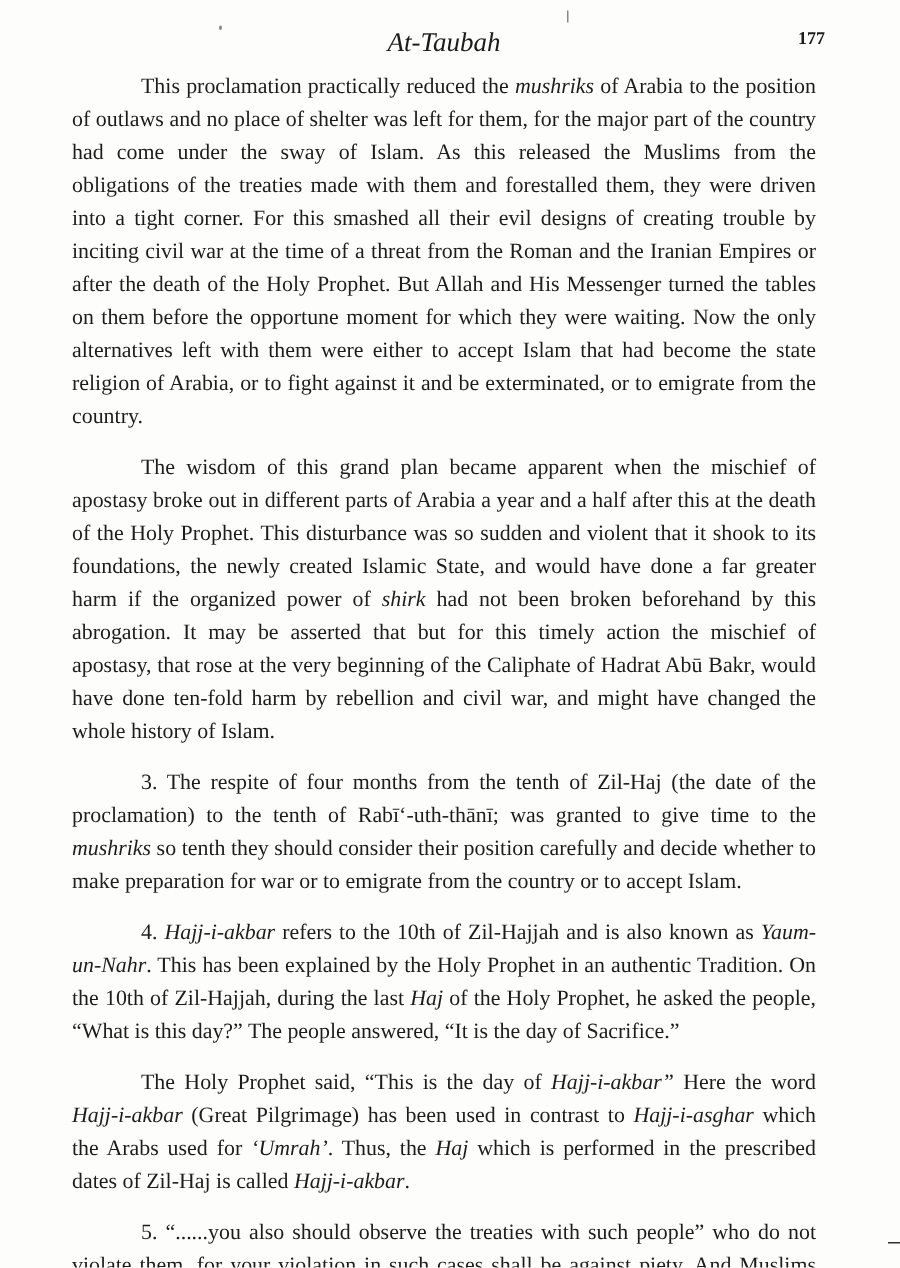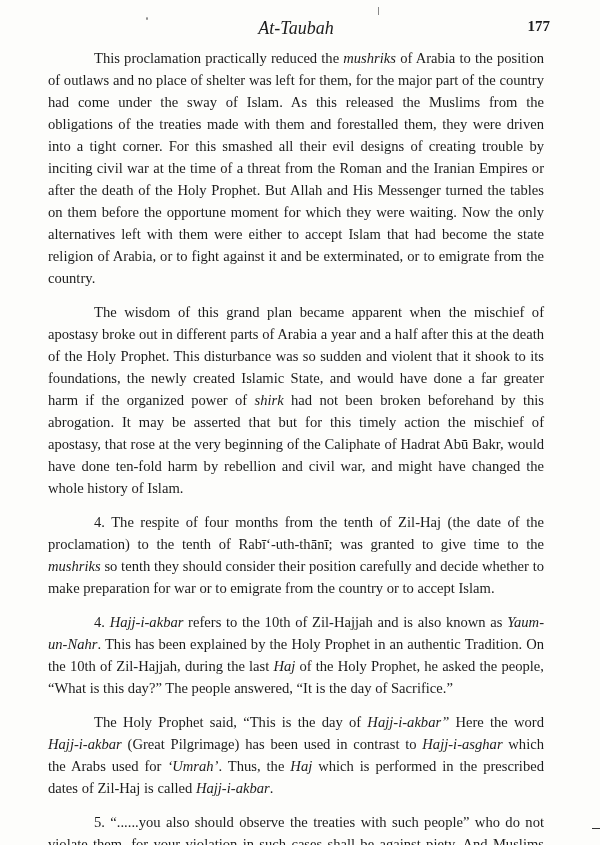--- a/index.html
+++ b/index.html
@@ -4,40 +4,40 @@
 <style>
   html, body { margin: 0; padding: 0; }
   body {
     width: 600px; height: 845px; background: #fdfdfb; overflow: hidden;
     font-family: "Liberation Serif", "DejaVu Serif", serif; color: #1c1c1c;
     position: relative;
   }
   .page { position: absolute; left: 48px; top: 0; width: 496px; }
   .header { position: absolute; top: 18px; left: 0; width: 496px; height: 22px; }
   .running-title { position: absolute; left: 0; width: 496px; text-align: center; top: 0; font-style: italic; font-size: 18px; }
-  .page-number { position: absolute; right: -6px; top: 0; font-weight: bold; font-size: 15px; }
+  .page-number { position: absolute; right: -6px; top: 0; font-weight: bold; font-size: 12px; }
   .body { position: absolute; top: 47px; left: 0; width: 496px; font-size: 14.6px; line-height: 22px; text-align: justify; }
   .para { margin: 0 0 12px 0; text-indent: 46px; }
   .para.last { margin-bottom: 18px; }
   i { font-style: italic; }
   .speck { position: absolute; background: #888; border-radius: 50%; }
 </style>
 </head>
 <body>
 
 <div class="page">
   <div class="header">
     <div class="running-title">At-Taubah</div>
     <div class="page-number">177</div>
   </div>
 
   <div class="body">
     <p class="para"><span>This proclamation practically reduced the </span><i>mushriks</i><span> of Arabia to the position of outlaws and no place of shelter was left for them, for the major part of the country had come under the sway of Islam. As this released the Muslims from the obligations of the treaties made with them and forestalled them, they were driven into a tight corner. For this smashed all their evil designs of creating trouble by inciting civil war at the time of a threat from the Roman and the Iranian Empires or after the death of the Holy Prophet. But Allah and His Messenger turned the tables on them before the opportune moment for which they were waiting. Now the only alternatives left with them were either to accept Islam that had become the state religion of Arabia, or to fight against it and be exterminated, or to emigrate from the country.</span></p>
     <p class="para"><span>The wisdom of this grand plan became apparent when the mischief of apostasy broke out in different parts of Arabia a year and a half after this at the death of the Holy Prophet. This disturbance was so sudden and violent that it shook to its foundations, the newly created Islamic State, and would have done a far greater harm if the organized power of </span><i>shirk</i><span> had not been broken beforehand by this abrogation. It may be asserted that but for this timely action the mischief of apostasy, that rose at the very beginning of the Caliphate of Hadrat Abū Bakr, would have done ten-fold harm by rebellion and civil war, and might have changed the whole history of Islam.</span></p>
-    <p class="para"><span>4. The respite of four months from the tenth of Zil-Haj (the date of the proclamation) to the tenth of Rabī‘-uth-thānī; was granted to give time to the </span><i>mushriks</i><span> so tenth they should consider their position carefully and decide whether to make preparation for war or to emigrate from the country or to accept Islam.</span></p>
+    <p class="para"><span>3. The respite of four months from the tenth of Zil-Haj (the date of the proclamation) to the tenth of Rabī‘-uth-thānī; was granted to give time to the </span><i>mushriks</i><span> so tenth they should consider their position carefully and decide whether to make preparation for war or to emigrate from the country or to accept Islam.</span></p>
     <p class="para"><span>4. </span><i>Hajj-i-akbar</i><span> refers to the 10th of Zil-Hajjah and is also known as </span><i>Yaum-un-Nahr</i><span>. This has been explained by the Holy Prophet in an authentic Tradition. On the 10th of Zil-Hajjah, during the last </span><i>Haj</i><span> of the Holy Prophet, he asked the people, “What is this day?” The people answered, “It is the day of Sacrifice.”</span></p>
     <p class="para"><span>The Holy Prophet said, “This is the day of </span><i>Hajj-i-akbar”</i><span> Here the word </span><i>Hajj-i-akbar</i><span> (Great Pilgrimage) has been used in contrast to </span><i>Hajj-i-asghar</i><span> which the Arabs used for </span><i>‘Umrah’</i><span>. Thus, the </span><i>Haj</i><span> which is performed in the prescribed dates of Zil-Haj is called </span><i>Hajj-i-akbar</i><span>.</span></p>
     <p class="para last"><span>5. “......you also should observe the treaties with such people” who do not violate them, for your violation in such cases shall be against piety. And Muslims should remain pious under all circumstances “for Allah loves the pious people” only.</span></p>
 
   </div>
 </div>
 
 <span class="speck" style="left:146px;top:17px;width:2px;height:3px;"></span>
 <span class="speck" style="left:378px;top:7px;width:1px;height:8px;border-radius:0;"></span>
 <span class="speck" style="left:592px;top:828px;width:8px;height:1px;border-radius:0;background:#333;"></span>

